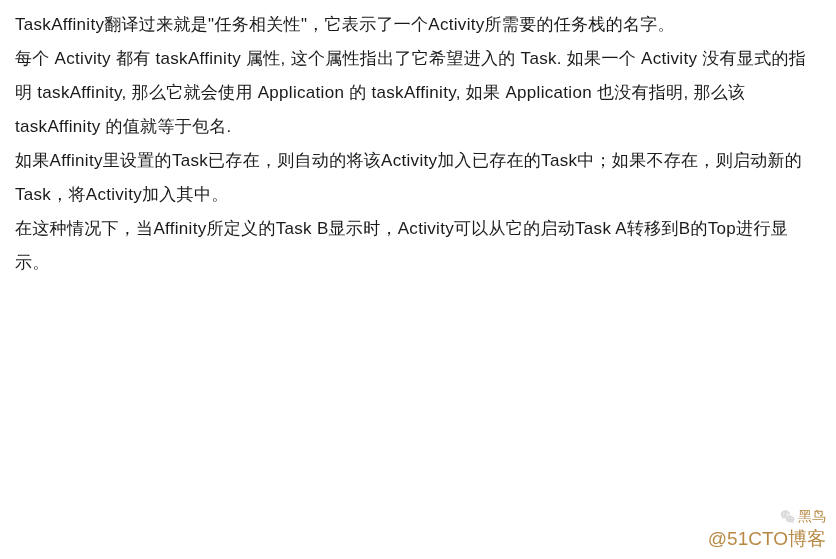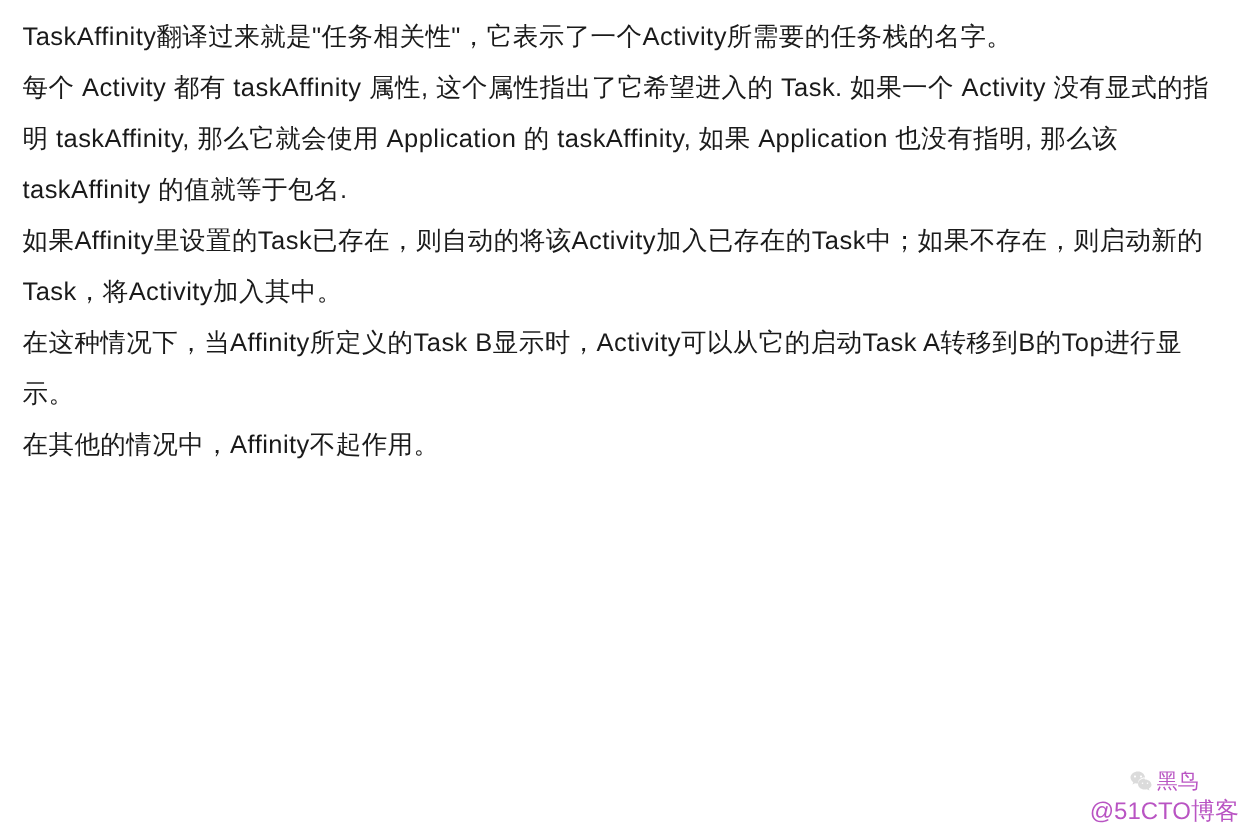--- a/index.html
+++ b/index.html
@@ -22,47 +22,46 @@
     .content {
       letter-spacing: 0.3px;
     }
     .para {
       margin: 0;
     }
     .watermark {
       position: absolute;
       right: 10px;
       bottom: 6px;
-      text-align: center;
-      color: #a21caf;
+      text-align: right;
+      color: #a16207;
       font-size: 14px;
       line-height: 1.4;
       opacity: 0.75;
     }
     .watermark .handle {
-      font-size: 16px;
+      font-size: 19px;
     }
     .wm-icon {
       display: inline-block;
       width: 16px;
       height: 16px;
       vertical-align: middle;
       margin-right: 2px;
       opacity: 0.6;
     }
   </style>
 </head>
 <body>
 
 <div class="content">
   <p class="para">TaskAffinity翻译过来就是"任务相关性"，它表示了一个Activity所需要的任务栈的名字。</p>
   <p class="para">每个 Activity 都有 taskAffinity 属性, 这个属性指出了它希望进入的 Task. 如果一个 Activity 没有显式的指明 taskAffinity, 那么它就会使用 Application 的 taskAffinity, 如果 Application 也没有指明, 那么该 taskAffinity 的值就等于包名.</p>
   <p class="para">如果Affinity里设置的Task已存在，则自动的将该Activity加入已存在的Task中；如果不存在，则启动新的Task，将Activity加入其中。</p>
   <p class="para">在这种情况下，当Affinity所定义的Task B显示时，Activity可以从它的启动Task A转移到B的Top进行显示。</p>
-  <p class="para">在其他的情况中，Affinity不起作用。</p>
 </div>
 
 <div class="watermark">
   <div>
     <svg class="wm-icon" viewBox="0 0 24 24" fill="#b0b0b0">
       <path d="M8.5 2C4.36 2 1 4.69 1 8c0 1.89 1.08 3.56 2.78 4.66L3 15l2.5-1.25c.89.25 1.86.25 3 .25 0-.19 0-.38.03-.56C8.53 10.47 11.5 8 15 8c.19 0 .38 0 .56.03C15.19 4.61 12.19 2 8.5 2m-3 4c.55 0 1 .45 1 1s-.45 1-1 1-1-.45-1-1 .45-1 1-1m6 0c.55 0 1 .45 1 1s-.45 1-1 1-1-.45-1-1 .45-1 1-1m3.5 3c-3.59 0-6.5 2.46-6.5 5.5s2.91 5.5 6.5 5.5c.75 0 1.47-.11 2.13-.31L20 21l-.63-1.88C20.96 18.16 22 16.94 22 15.5c0-3.04-2.91-5.5-6.5-5.5m-2.5 3c.41 0 .75.34.75.75s-.34.75-.75.75-.75-.34-.75-.75.34-.75.75-.75m5 0c.41 0 .75.34.75.75s-.34.75-.75.75-.75-.34-.75-.75.34-.75.75-.75z"></path>
     </svg><span>黑鸟</span>
   </div>
   <div class="handle">@51CTO博客</div>
 </div>

